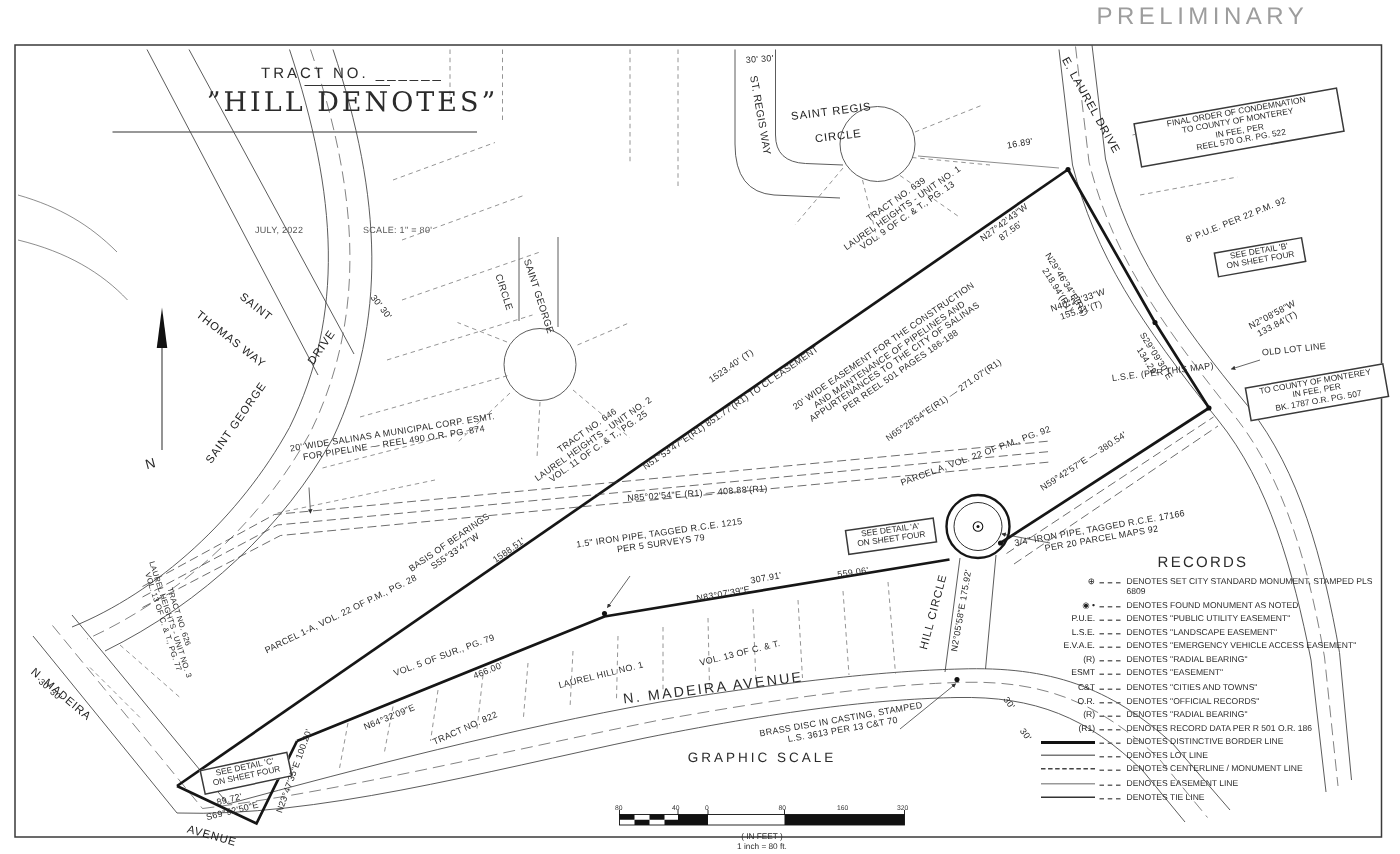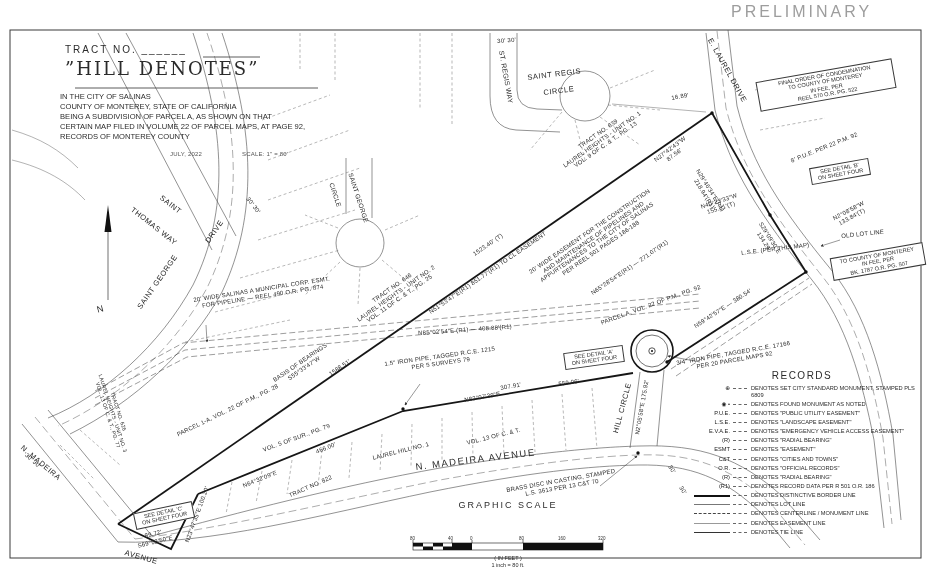--- a/index.html
+++ b/index.html
@@ -5,21 +5,21 @@
   html,body{margin:0;padding:0;background:#fff;}
   #stage{position:relative;width:933px;height:569px;background:#fff;overflow:hidden;
          font-family:"Liberation Sans",sans-serif;color:#2b2b2b;}
   svg{position:absolute;left:0;top:0;}
   .L{position:absolute;transform-origin:0 0;font-size:6px;line-height:1.1;
      white-space:pre-line;color:#2b2b2b;letter-spacing:.2px;}
   .st{font-size:7.5px;letter-spacing:.6px;color:#1d1d1d;}
   .box{position:absolute;transform-origin:center;border:.9px solid #3a3a3a;background:#fff;
        padding:1px 3px;font-size:5.6px;line-height:1.15;text-align:center;white-space:pre-line;}
   .prelim{position:absolute;left:731px;top:3px;font-size:16px;letter-spacing:3px;color:#9d9d9d;}
-  .tb{position:absolute;}
+  .tb{position:absolute;text-align:center;}
   #tb-tract{left:65px;top:44px;width:340px;font-size:10px;letter-spacing:2px;}
   #tb-name{left:65px;top:58px;width:340px;font-size:18px;letter-spacing:2px;
            font-family:"DejaVu Serif",serif;}
   #tb-sub{left:60px;top:92px;width:350px;font-size:7.6px;line-height:10px;white-space:pre-line;}
   #tb-date{left:170px;top:151px;font-size:6px;color:#555;}
   #tb-scale{left:242px;top:151px;font-size:6px;color:#555;}
   
   #legend{position:absolute;left:688px;top:370px;width:228px;}
   #legend .ttl{text-align:center;font-size:10px;letter-spacing:1.5px;margin-bottom:4px;}
   .leg-row{display:flex;align-items:flex-start;margin-bottom:2.6px;font-size:5.7px;line-height:1.15;}
@@ -187,25 +187,20 @@
     <line x1="472" y1="543" x2="472" y2="540"></line>
         <line x1="523" y1="543" x2="523" y2="540"></line>
     <line x1="603" y1="543" x2="603" y2="540"></line>
   </g>
 </svg>
 
 <div class="prelim">PRELIMINARY</div>
 
 <div class="tb" id="tb-tract">TRACT NO. ______</div>
 <div class="tb" id="tb-name">”HILL  DENOTES”</div>
-<div class="tb" id="tb-sub">IN THE CITY OF SALINAS
-COUNTY OF MONTEREY, STATE OF CALIFORNIA
-BEING A SUBDIVISION OF PARCEL A, AS SHOWN ON THAT
-CERTAIN MAP FILED IN VOLUME 22 OF PARCEL MAPS, AT PAGE 92,
-RECORDS OF MONTEREY COUNTY</div>
 <div class="L" id="tb-date">JULY, 2022</div>
 <div class="L" id="tb-scale">SCALE: 1" = 80'</div>
 
 <div class="L st" style="left:163px;top:194px;transform:rotate(38deg)">SAINT</div>
 <div class="L st" style="left:134px;top:206px;transform:rotate(38deg)">THOMAS WAY</div>
 <div class="L st" style="left:136px;top:306px;transform:rotate(-55deg)">SAINT GEORGE</div>
 <div class="L st" style="left:204px;top:240px;transform:rotate(-55deg)">DRIVE</div>
 <div class="L" style="left:354px;top:172px;transform:rotate(72deg);font-size:6.5px">SAINT GEORGE</div>
 <div class="L" style="left:335px;top:182px;transform:rotate(72deg);font-size:6.5px">CIRCLE</div>
 <div class="L" style="left:505px;top:50px;transform:rotate(80deg);font-size:7px">ST. REGIS WAY</div>

